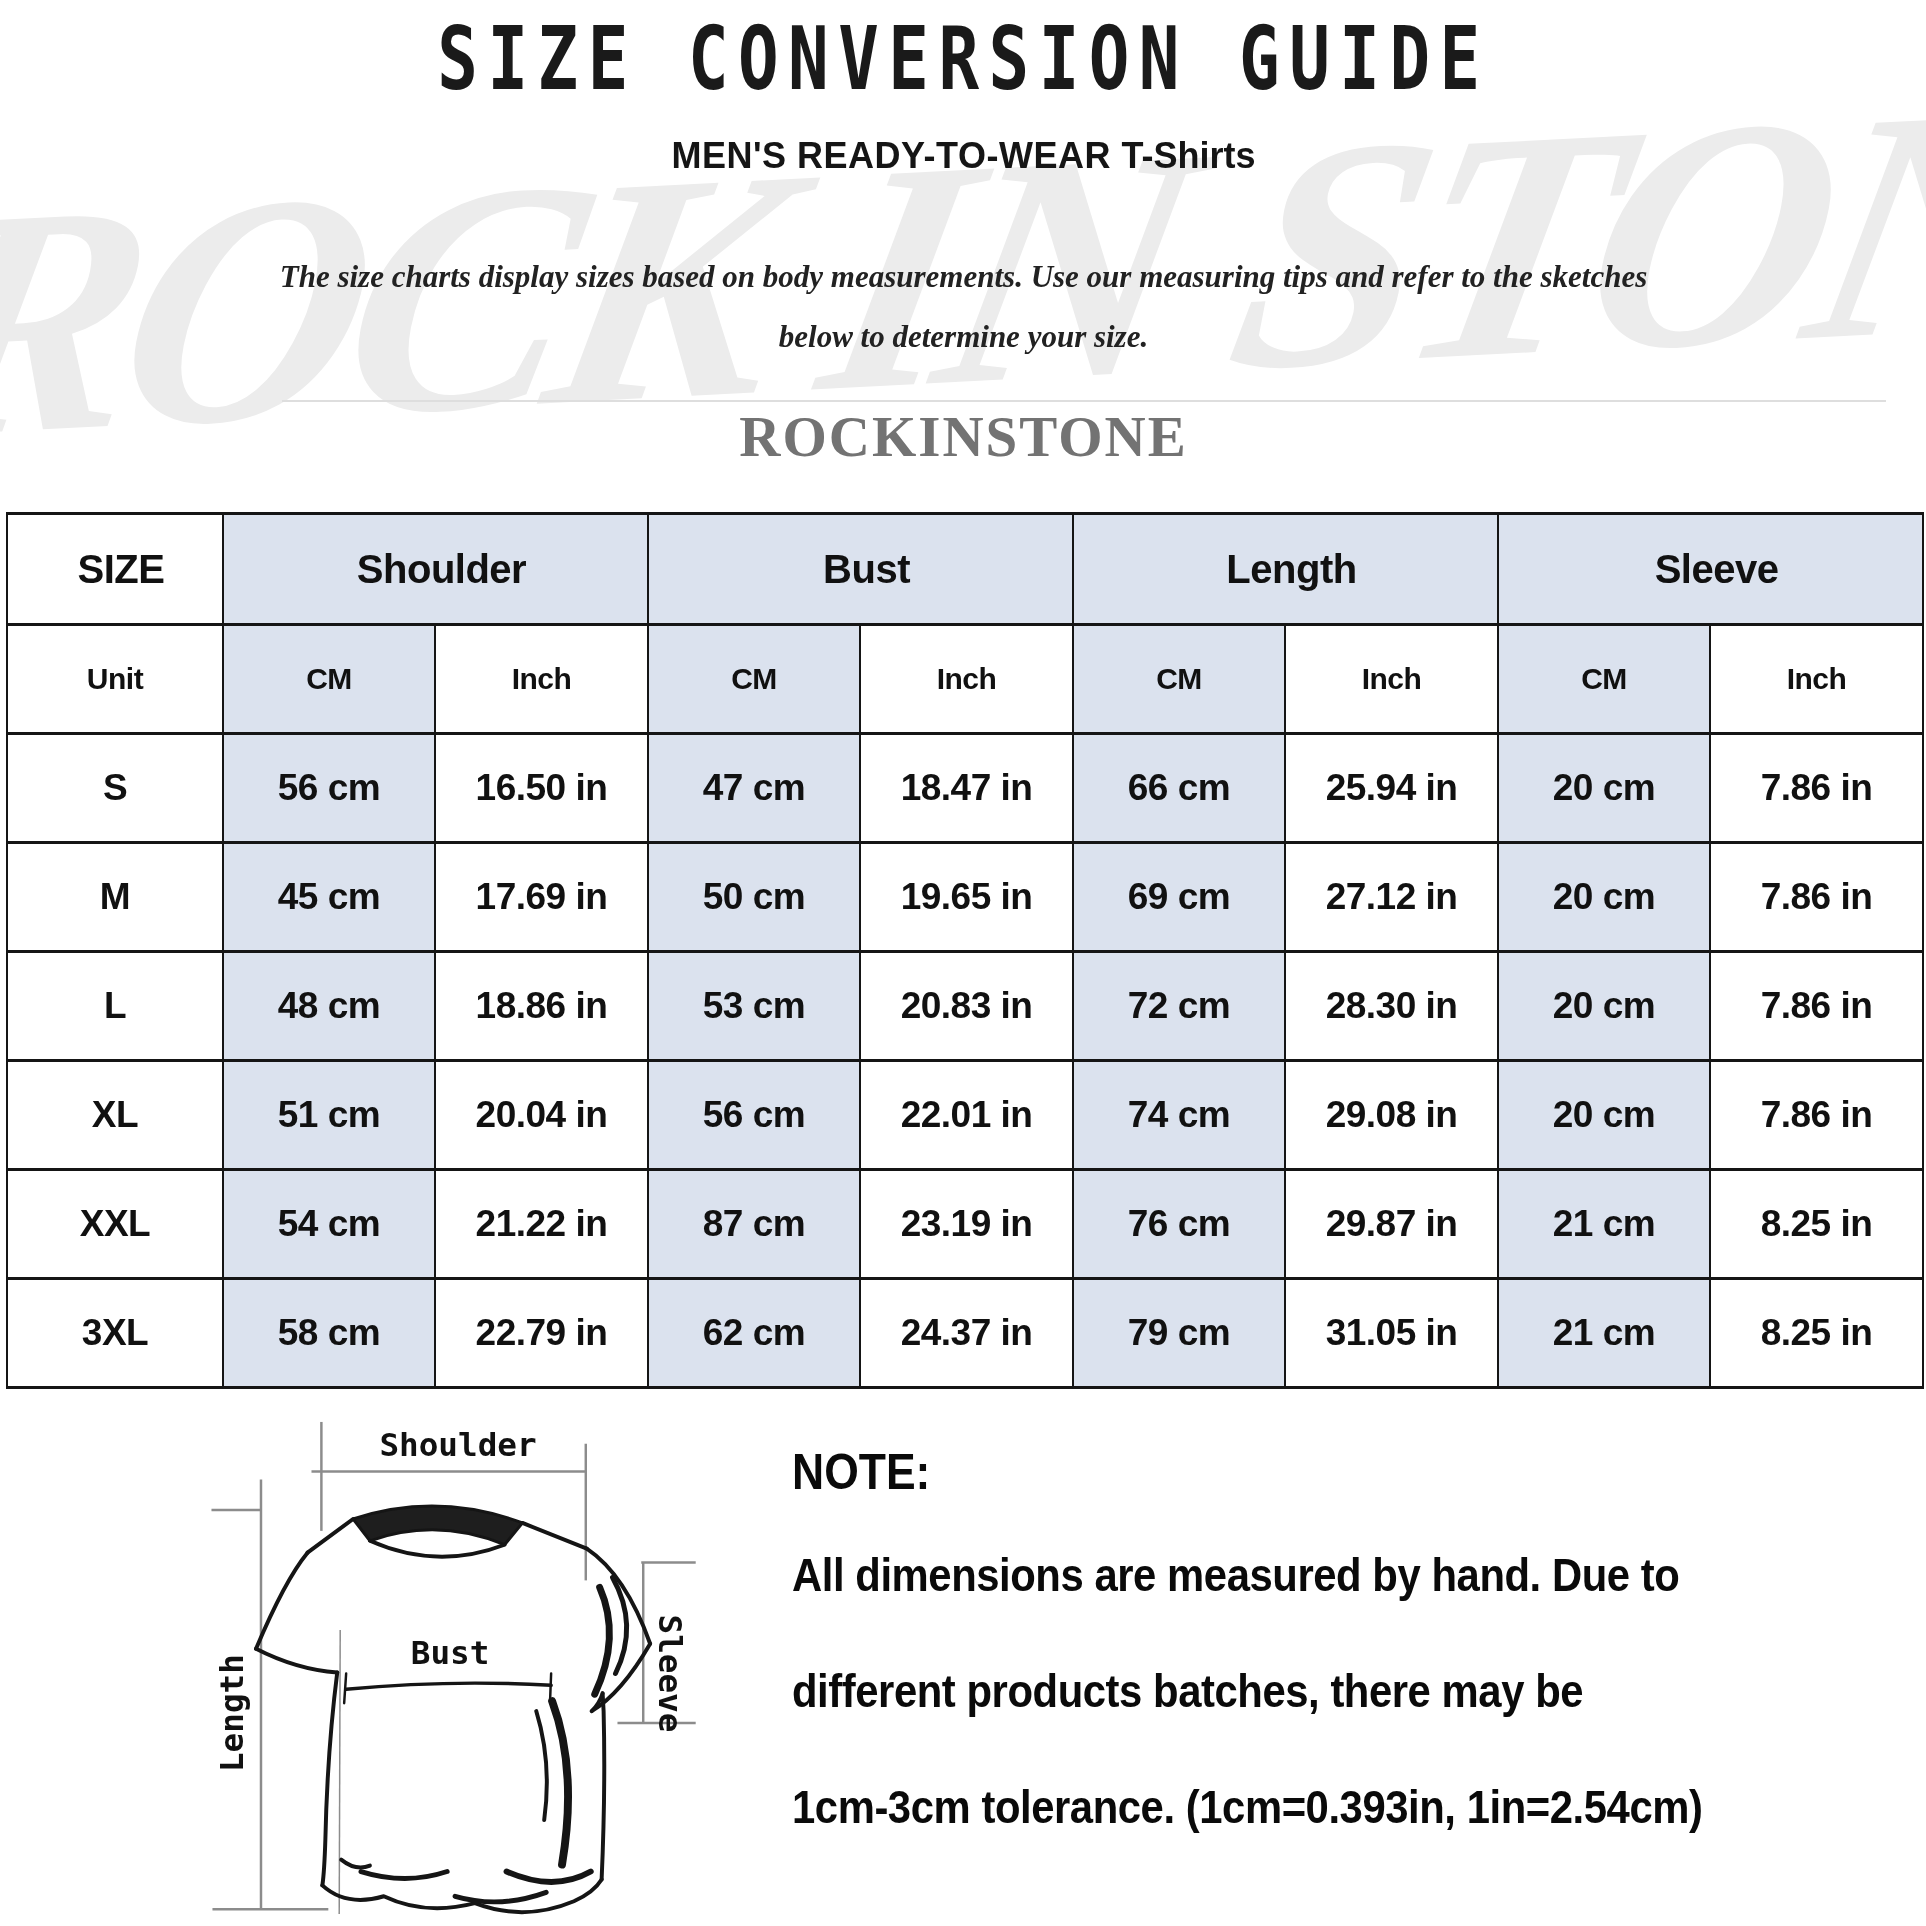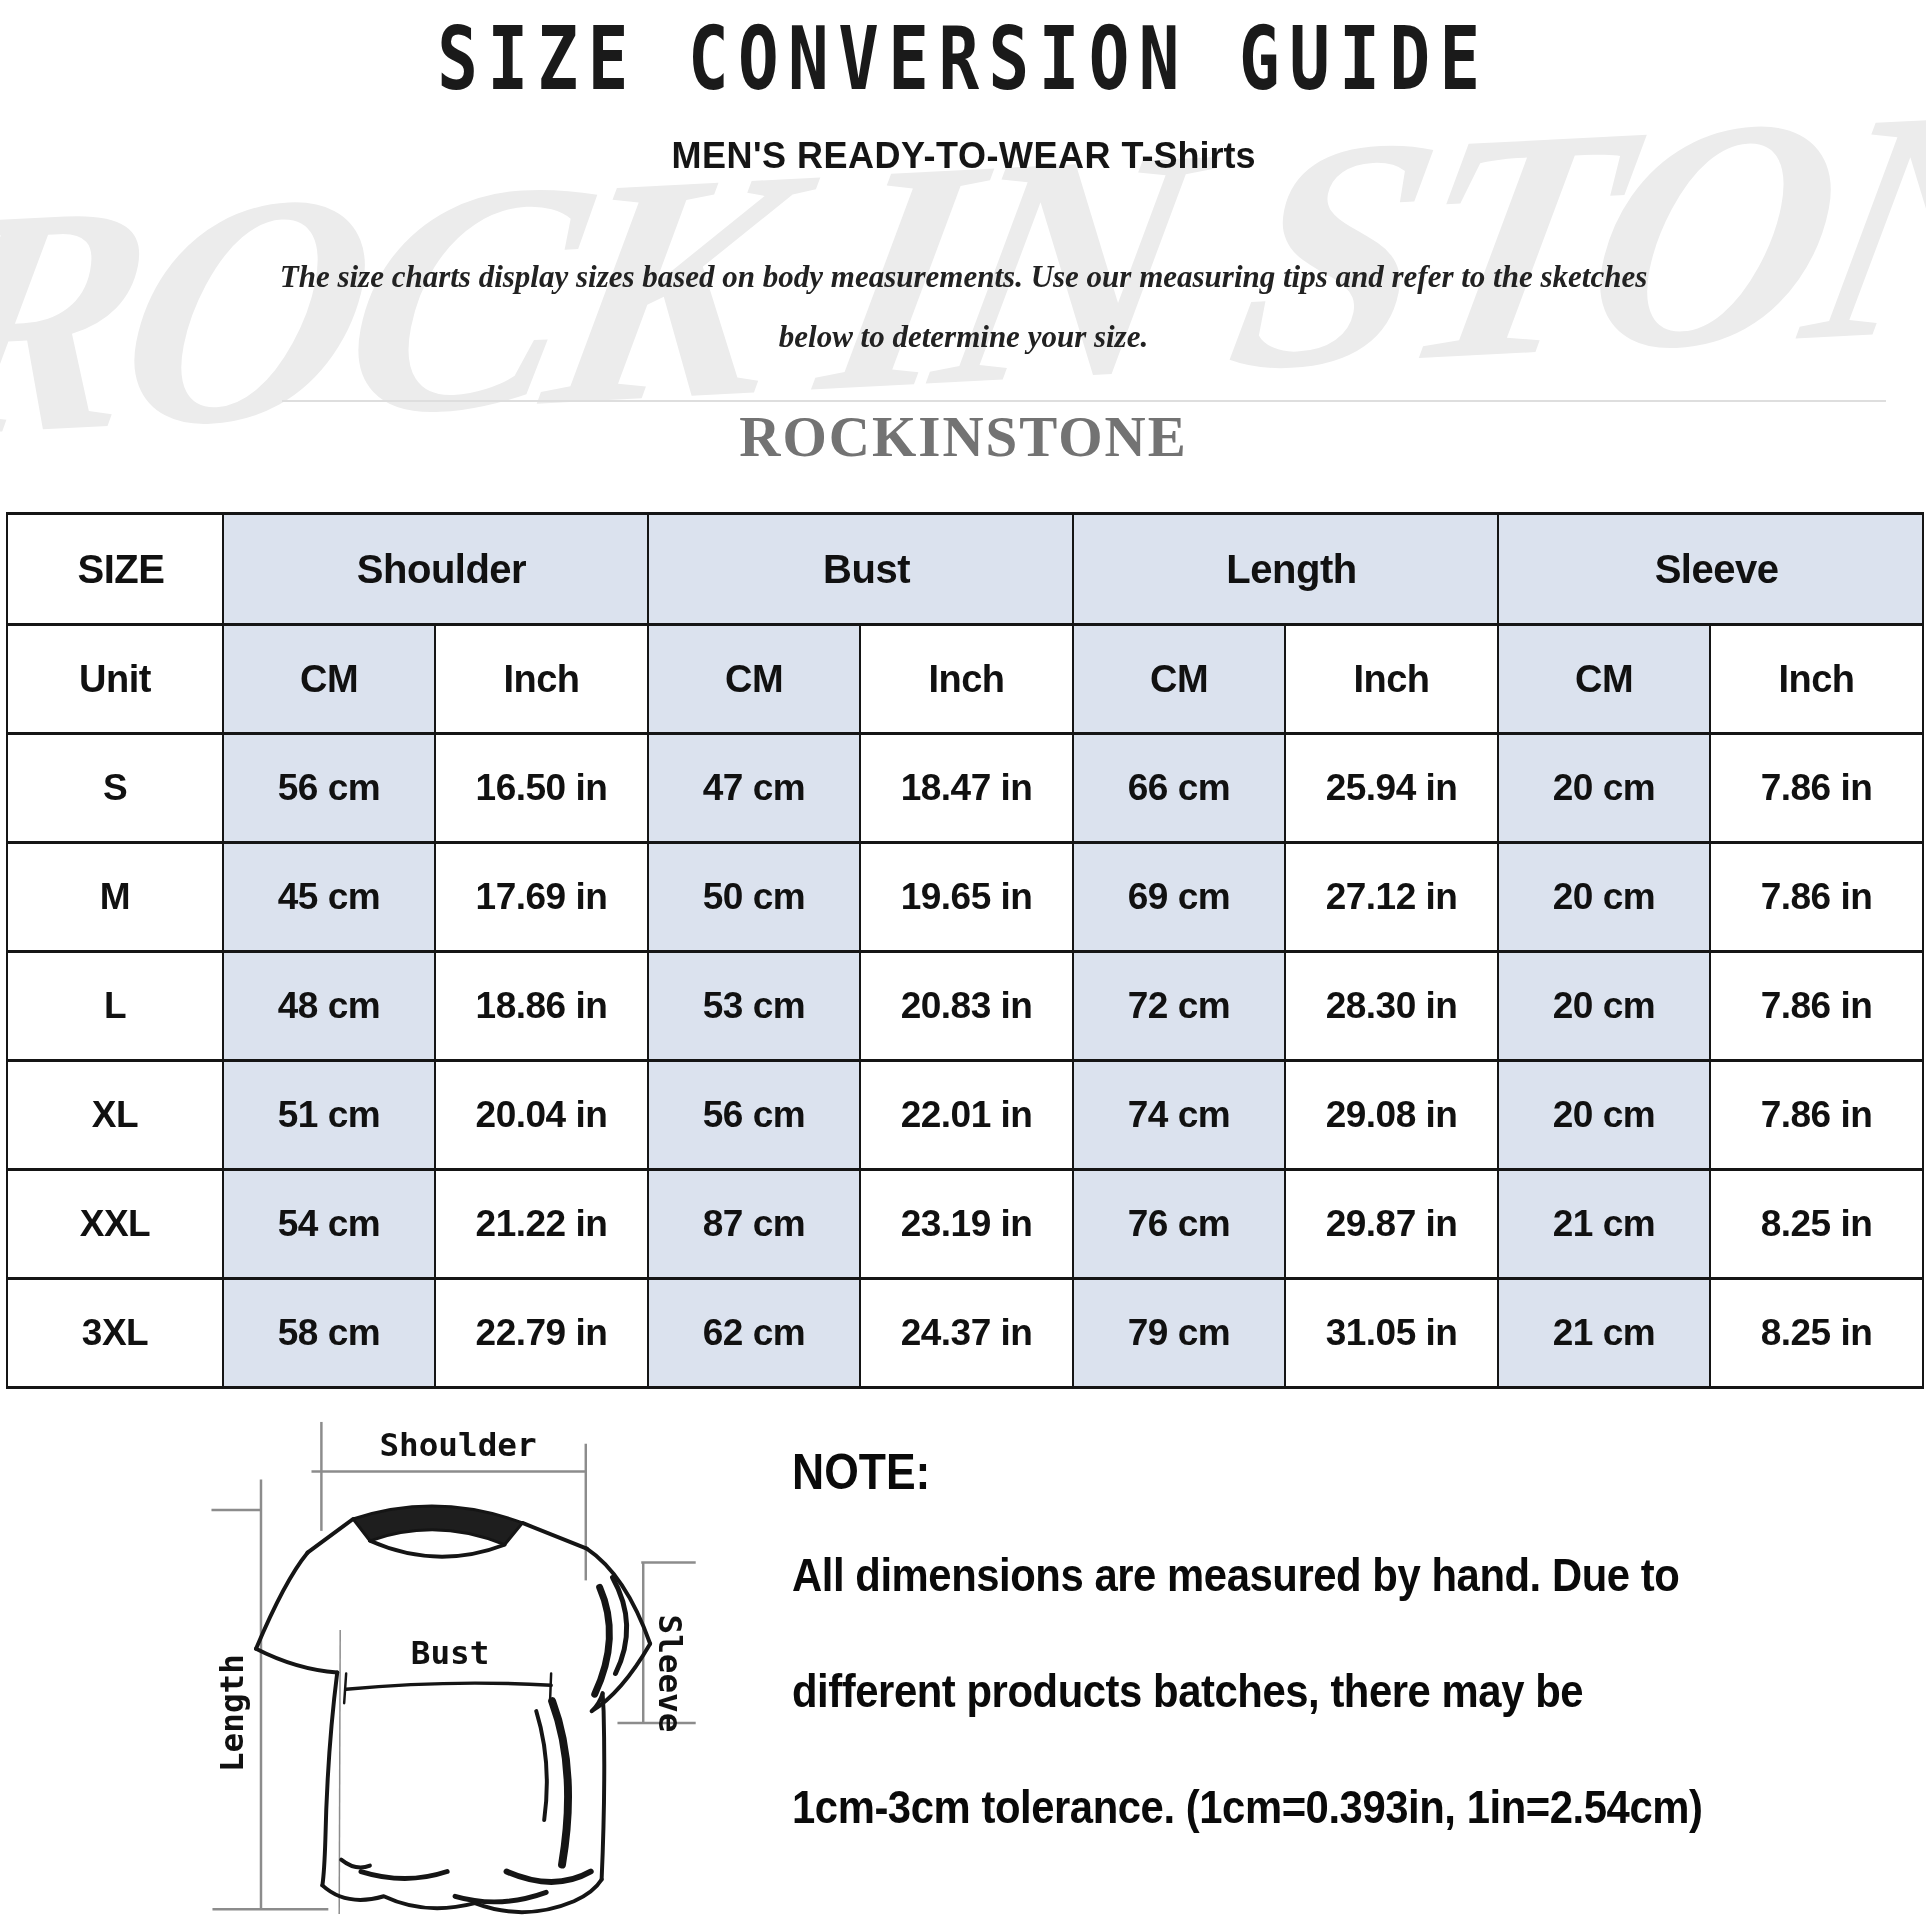--- a/index.html
+++ b/index.html
@@ -31,21 +31,21 @@
 
   
   table.size-table { position:absolute; top:512px; left:6px; z-index:2; width:1915px;
                      border-collapse:collapse; table-layout:fixed; background:#fff; }
   .size-table td { border:2px solid #151515; border-top-width:3px; border-bottom-width:3px;
                    text-align:center; vertical-align:middle; font-weight:bold;
                    color:#111; letter-spacing:-0.5px; background:#fff; }
   .size-table tr { height:109px; }
   .size-table tr.hdr { height:111px; }
   .hdr td { font-size:40px;padding-left:12px; }
-  .unit-row td { font-size:38px; }
+  .unit-row td { font-size:30px; }
   .data-row td { font-size:37px; }
   td.blue { background:#dbe2ee; }
 
   
   svg.tshirt { position:absolute; left:158px; top:1414px; z-index:2; }
   .note { position:absolute; left:792px; top:1443px; width:1277px; z-index:2;
           transform:scaleX(.89); transform-origin:left top;
           font-weight:bold; color:#0a0a0a; }
   .note-heading { font-size:50px; margin-bottom:46px; }
   .note-line { font-size:47px; margin-bottom:61px; letter-spacing:-0.5px; }

